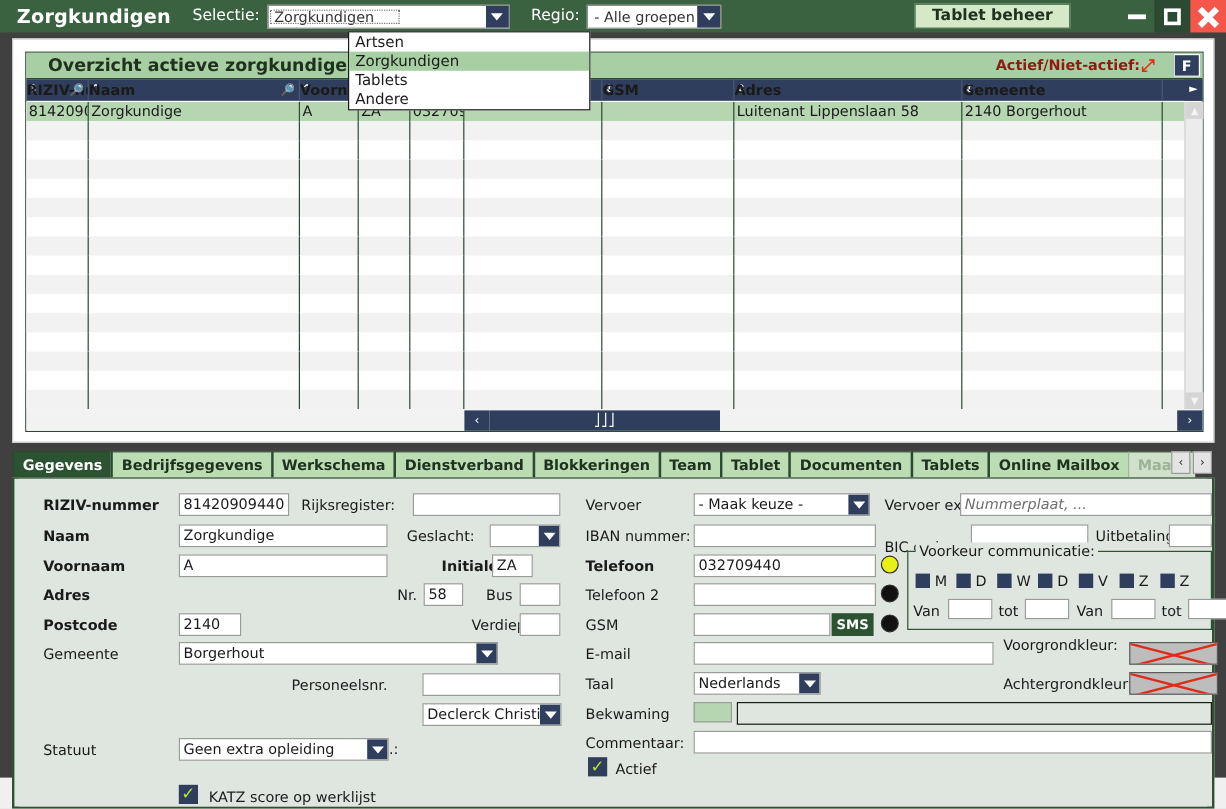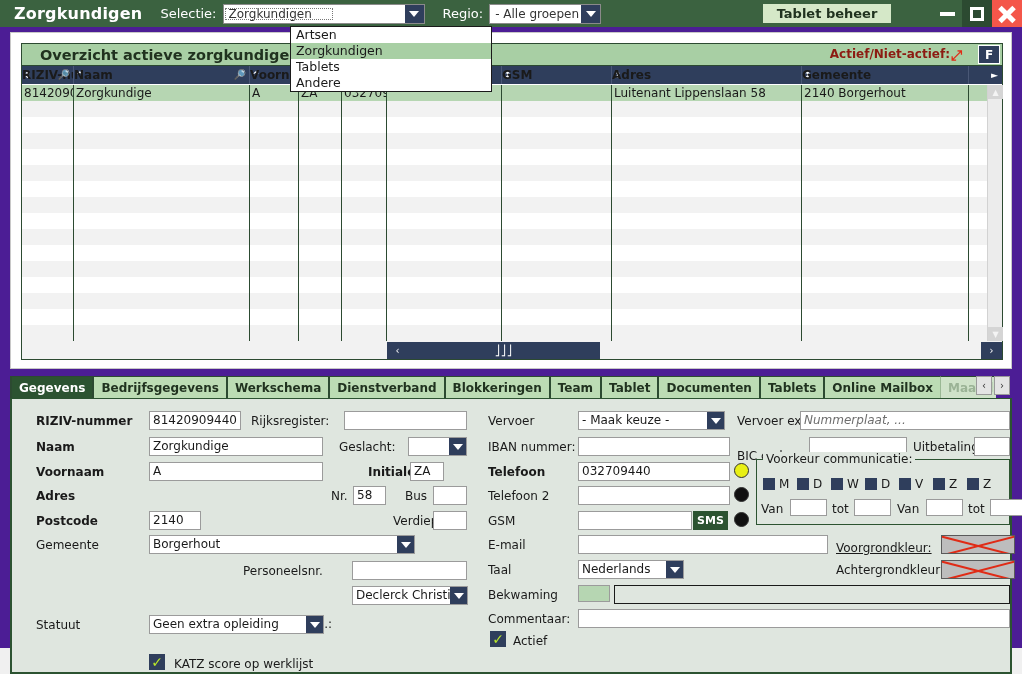--- a/index.html
+++ b/index.html
@@ -7,21 +7,21 @@
     margin: 0; padding: 0;
     width: 1022px; height: 674px;
     overflow: hidden;
     font-family: "DejaVu Sans", "Liberation Sans", sans-serif;
     font-size: 12px;
     background: #f0f0f0;
   }
   #app {
     position: relative;
     width: 1022px; height: 648px;
-    background: #4c1d95;
+    background: #404040;
   }
 
   
   .titlebar {
     position: absolute; left: 0; top: 0; width: 1022px; height: 27px;
     background: #3b6240;
     display: flex; align-items: center;
   }
   .title-text {
     color: #ffffff; font-size: 16px; font-weight: bold;
@@ -702,21 +702,21 @@
     <div class="inp" style="left:562px; top:87px; width:152px;"></div>
     <div class="dot black" style="left:718px; top:88px;"></div>
 
     <div class="lbl" style="left:472px; top:115px;">GSM</div>
     <div class="inp" style="left:562px; top:112px; width:114px;"></div>
     <div class="smsbtn" style="left:677px; top:112px;">SMS</div>
     <div class="dot black" style="left:718px; top:113px;"></div>
 
     <div class="lbl" style="left:472px; top:139px;">E-mail</div>
     <div class="inp" style="left:562px; top:136px; width:250px;"></div>
-    <div class="lbl" style="left:820px; top:142px;text-decoration:underline;">Voorgrondkleur:</div>
+    <div class="lbl" style="left:820px; top:132px;">Voorgrondkleur:</div>
     <div class="colorbox" style="left:925px; top:136px;"></div>
 
     <div class="lbl" style="left:472px; top:164px;">Taal</div>
     <div class="sel2" style="left:562px; top:161px; width:106px;">
       <span>Nederlands</span>
       <span class="arrowbox">
             <span class="caret-down"></span>
           </span>
     </div>
     <div class="lbl" style="left:820px; top:164px;">Achtergrondkleur:</div>

